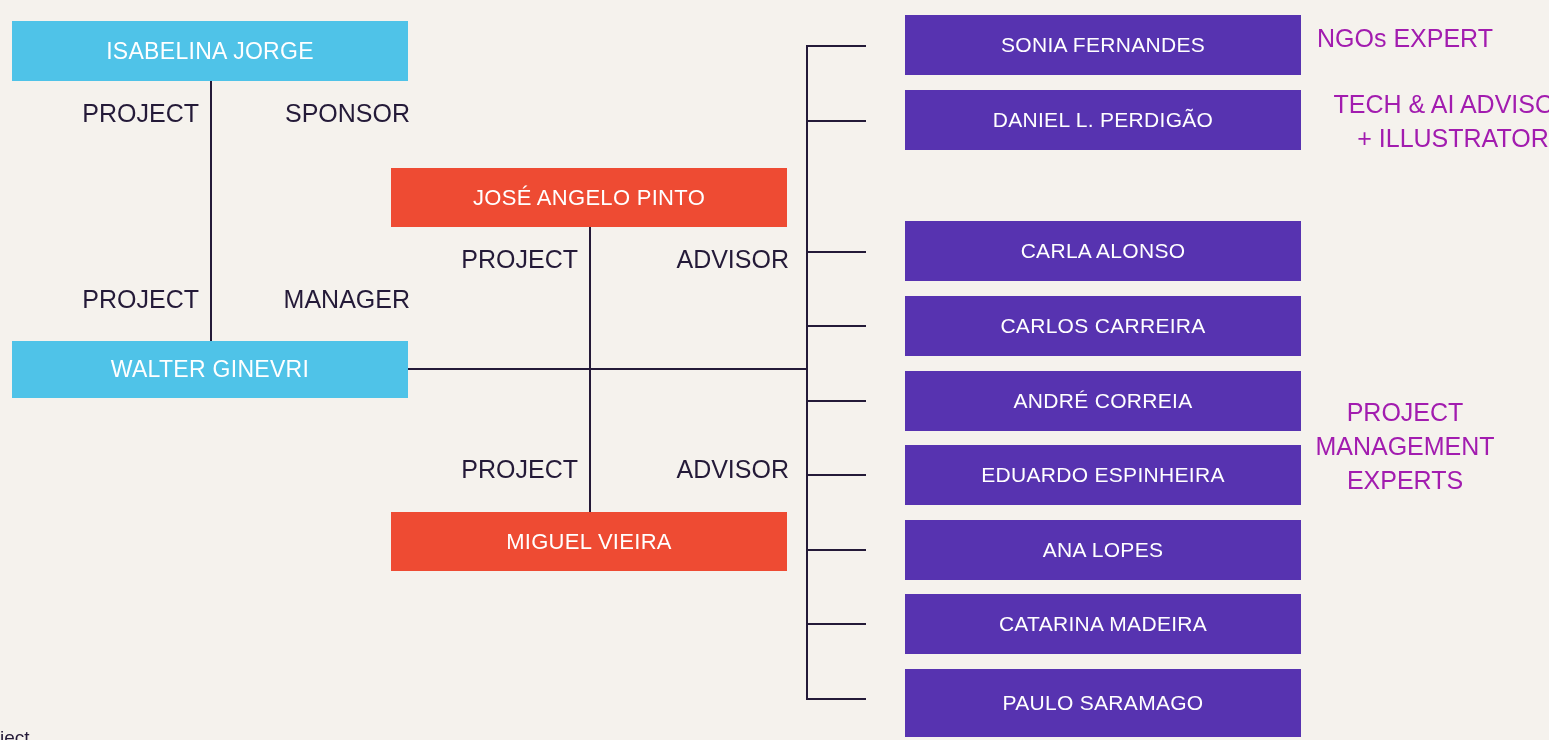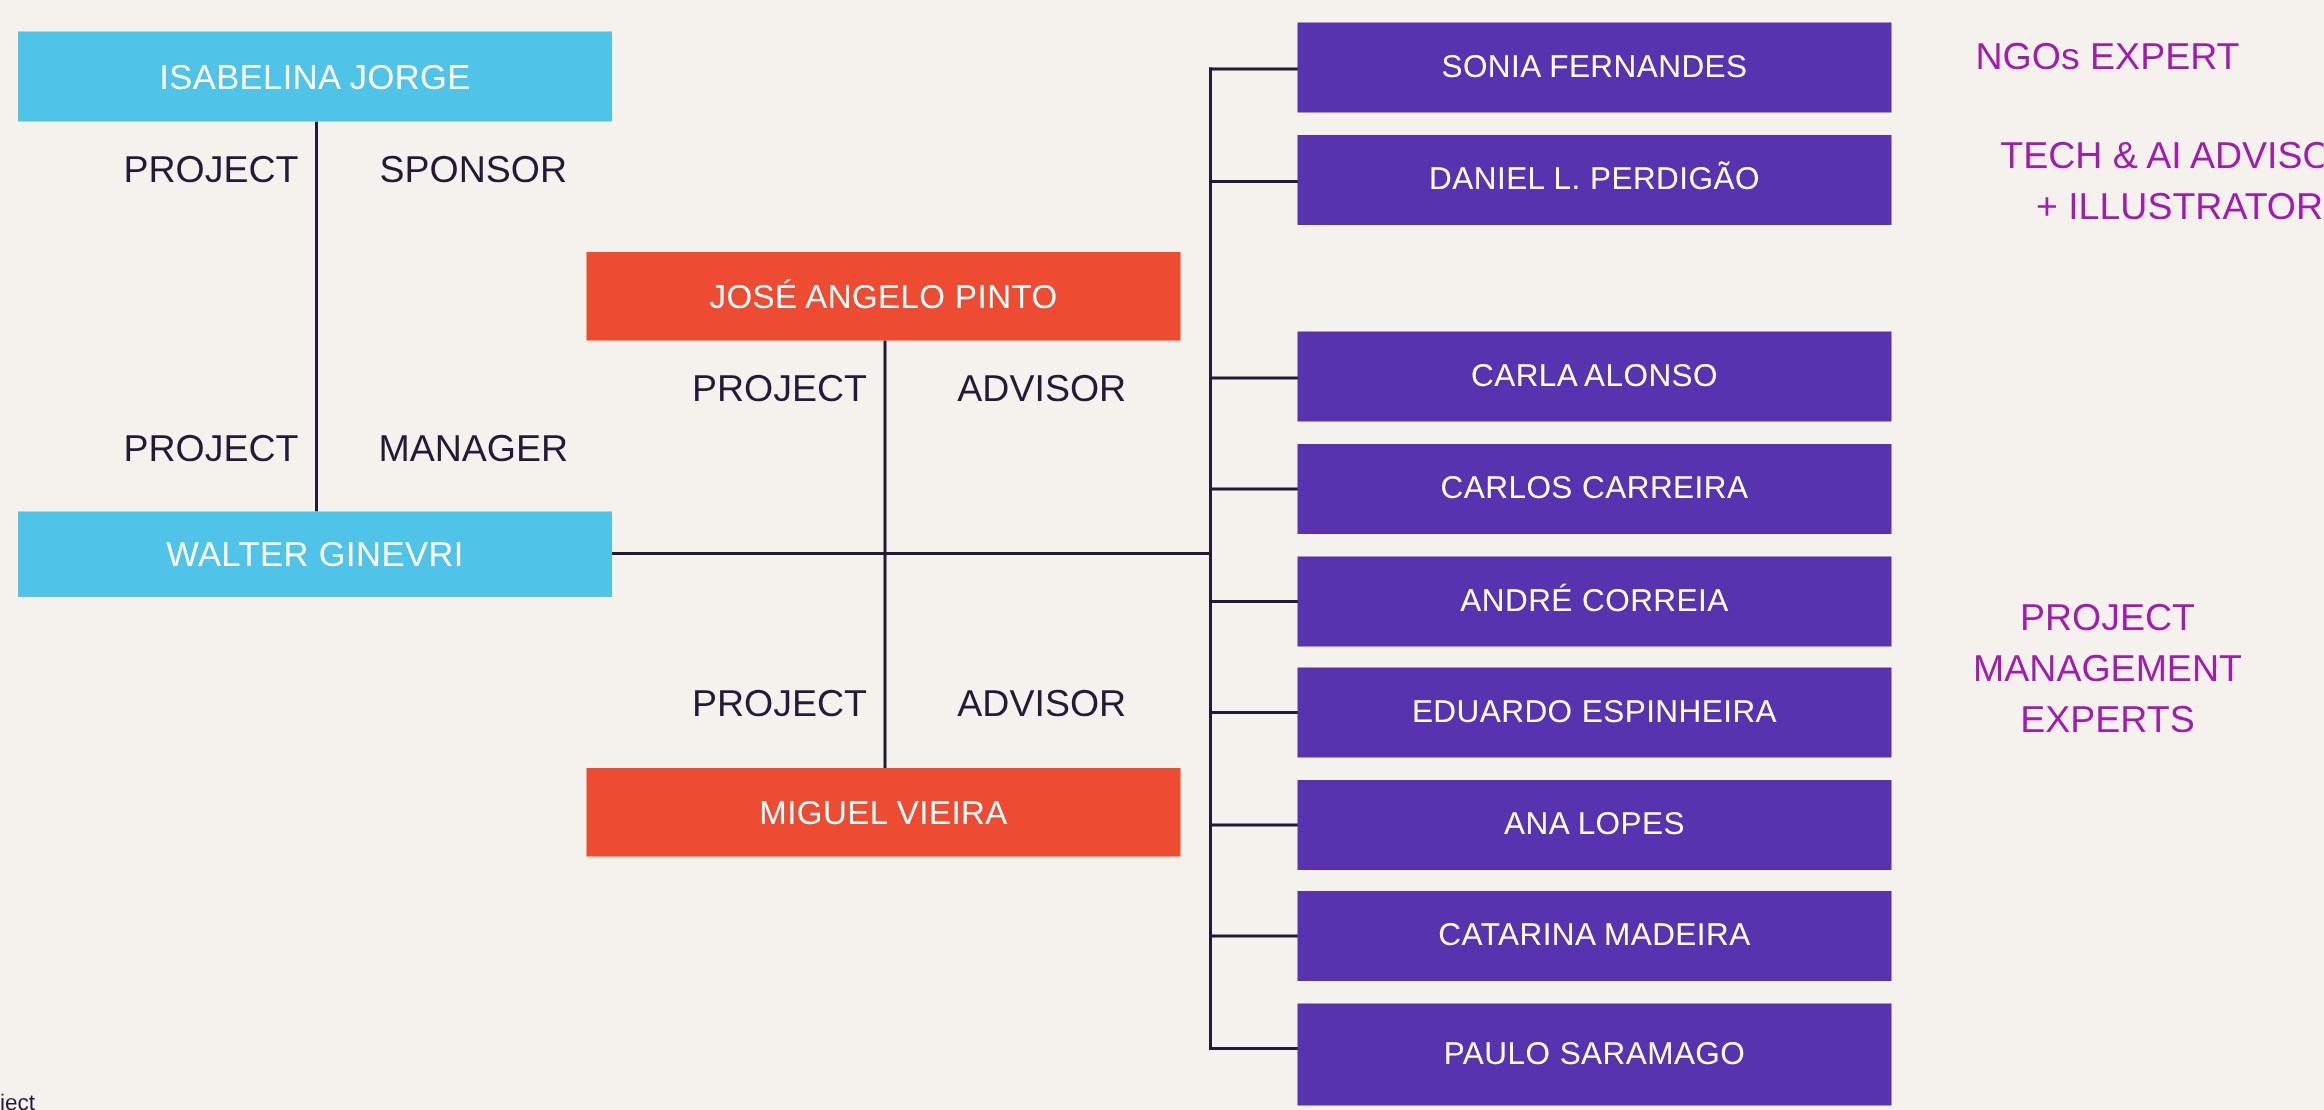--- a/index.html
+++ b/index.html
@@ -34,59 +34,59 @@
     justify-content: center;
     text-align: center;
     color: #ffffff;
     font-weight: normal;
     letter-spacing: .3px;
     box-sizing: border-box;
     padding: 0 8px;
   }
   .node-cyan   { background: #4fc3e8; }
   .node-orange { background: #ee4b33; }
-  .node-purple { background: #5733b0; }
+  .node-purple { background: #5733b0; margin-left: 40px; }
 
   .node-lead   { font-size: 23px; }
   .node-adv    { font-size: 22px; }
   .node-member { font-size: 21px; }
 
   
   .role {
     position: absolute;
     display: flex;
     align-items: center;
     color: #241a38;
     font-size: 25px;
     white-space: nowrap;
   }
   .role-left {
     text-align: right;
     padding-right: 11px;
   }
   .role-right {
-    text-align: center;
+    text-align: right;
     padding-left: 11px;
   }
 
   
   .side-label {
     position: absolute;
     color: #a21caf;
     font-size: 25px;
     line-height: 34px;
     text-align: center;
     white-space: pre-line;
   }
 
   
   .footer-clip {
     position: absolute;
     color: #241a38;
-    font-size: 15px;
+    font-size: 19px;
     overflow: hidden;
   }
 </style>
 </head>
 <body>
 
 <div id="chart-root">
 
   <div class="line line-v" style="left:210px; top:81px; height:260px;"></div>
 

